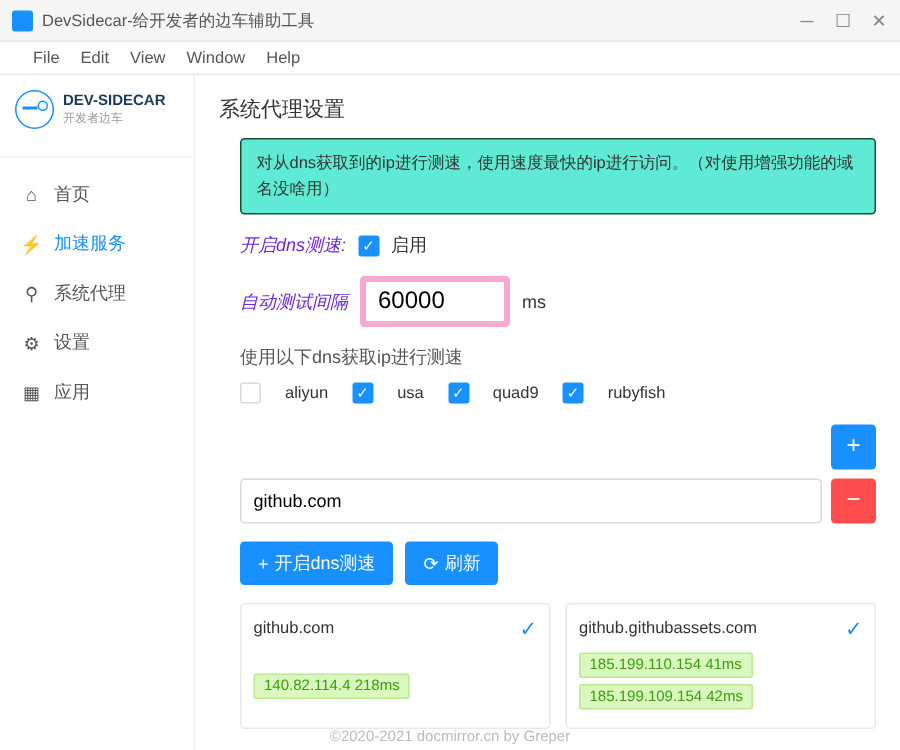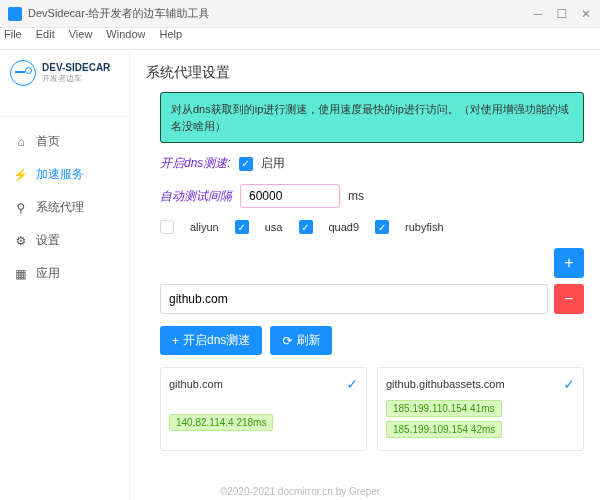--- a/index.html
+++ b/index.html
@@ -2,25 +2,25 @@
 <html><head>
 <meta charset="utf-8">
 <style>
 * { box-sizing: border-box; margin: 0; padding: 0; }
 body { font-family: "Microsoft YaHei", -apple-system, sans-serif; font-size: 12px; color: #333; background: #fff; width: 600px; height: 500px; overflow: hidden; }
 .titlebar { height: 28px; background: #f5f5f5; display: flex; align-items: center; padding: 0 8px; border-bottom: 1px solid #e8e8e8; }
 .titlebar .icon { width: 14px; height: 14px; background: #1890ff; border-radius: 2px; margin-right: 6px; }
 .titlebar .title { flex: 1; font-size: 11px; color: #555; }
 .winbtns { display: flex; gap: 12px; }
 .winbtn { width: 12px; height: 12px; color: #888; cursor: pointer; display: flex; align-items: center; justify-content: center; }
-.menubar { height: 22px; display: flex; align-items: flex-start; padding: 0 4px; gap: 14px; font-size: 11px; color: #555; border-bottom: 1px solid #e8e8e8; }
+.menubar { height: 22px; display: flex; align-items: center; padding: 0 22px; gap: 14px; font-size: 11px; color: #555; border-bottom: 1px solid #e8e8e8; }
 .menubar span { cursor: pointer; }
 .body { display: flex; height: 450px; }
 .sidebar { width: 130px; border-right: 1px solid #f0f0f0; padding: 10px 0; }
-.logo { padding: 0 10px 30px; border-bottom: 1px solid #f0f0f0; margin-bottom: 8px; }
+.logo { padding: 0 10px 18px; border-bottom: 1px solid #f0f0f0; margin-bottom: 8px; }
 .logo-inner { display: flex; align-items: center; gap: 6px; }
 .logo-circle { width: 26px; height: 26px; border: 1.5px solid #1890ff; border-radius: 50%; position: relative; }
 .logo-circle::before { content: ""; position: absolute; left: 4px; top: 10px; width: 10px; height: 1.5px; background: #1890ff; }
 .logo-circle::after { content: ""; position: absolute; right: 3px; top: 6px; width: 5px; height: 5px; border: 1.5px solid #1890ff; border-radius: 50%; }
 .logo-txt { font-size: 10px; font-weight: 700; color: #1a3a5c; line-height: 1.1; }
 .logo-sub { font-size: 8px; color: #999; }
 .nav-item { display: flex; align-items: center; gap: 8px; padding: 8px 14px; cursor: pointer; color: #555; font-size: 12px; }
 .nav-item.active { color: #1890ff; }
 .nav-item .nicon { width: 14px; height: 14px; display: inline-flex; align-items: center; justify-content: center; }
 .main { flex: 1; padding: 14px 16px 0; overflow: hidden; display: flex; flex-direction: column; }
@@ -28,21 +28,21 @@
 .content { display: flex; flex: 1; overflow: hidden; }
 .tabs { width: 64px; display: flex; flex-direction: column; font-size: 12px; }
 .tab { padding: 8px 0; cursor: pointer; color: #555; }
 .tab.active { color: #1890ff; border-right: 2px solid #1890ff; }
 .pane { flex: 1; padding: 0 0 0 14px; overflow-y: auto; }
 .alert { background: #5eead4; border: 1px solid #14532d; border-radius: 3px; padding: 8px 10px; font-size: 11px; color: #333; line-height: 1.5; margin-bottom: 12px; }
 .row { display: flex; align-items: center; gap: 8px; margin-bottom: 12px; font-size: 12px; }
 .row label { color: #6d28d9; font-style: italic; }
 .chk { width: 14px; height: 14px; background: #1890ff; border-radius: 2px; display: inline-flex; align-items: center; justify-content: center; color: #fff; font-size: 10px; }
 .chk.off { background: #fff; border: 1px solid #d9d9d9; }
-input.txt { border: 1px solid #f9a8d4; border-radius: 3px; padding: 4px 8px; font-size: 12px; width: 100px; }
+input.txt { border: 4px solid #f9a8d4; border-radius: 3px; padding: 4px 8px; font-size: 16px; width: 100px; }
 .subhead { font-size: 12px; color: #555; margin: 10px 0 8px; }
 .dns-row { display: flex; gap: 16px; margin-bottom: 14px; }
 .dns-item { display: flex; align-items: center; gap: 16px; font-size: 11px; }
 .domain-row { display: flex; gap: 6px; margin-bottom: 6px; }
 .domain-input { flex: 1; border: 1px solid #d9d9d9; border-radius: 3px; padding: 6px 8px; font-size: 12px; }
 .sqbtn { width: 30px; height: 30px; border-radius: 3px; display: flex; align-items: center; justify-content: center; color: #fff; font-size: 16px; cursor: pointer; }
 .sqbtn.add { background: #1890ff; }
 .sqbtn.del { background: #ff4d4f; }
 .btns { display: flex; gap: 8px; margin: 12px 0; }
 .btn { padding: 6px 12px; border-radius: 3px; font-size: 12px; cursor: pointer; display: inline-flex; align-items: center; gap: 4px; }
@@ -121,20 +121,21 @@
           <span class="chk">✓</span>
           <span>启用</span>
         </div>
 
         <div class="row">
           <label>自动测试间隔</label>
           <input class="txt" value="60000" style="">
           <span>ms</span>
         </div>
 
+        <div class="subhead">使用以下dns获取ip进行测速</div>
         <div class="dns-row">
           <div class="dns-item">
               <span class="chk off"></span>
               <span>aliyun</span>
             </div>
           <div class="dns-item">
               <span class="chk">✓</span>
               <span>usa</span>
             </div>
           <div class="dns-item">

